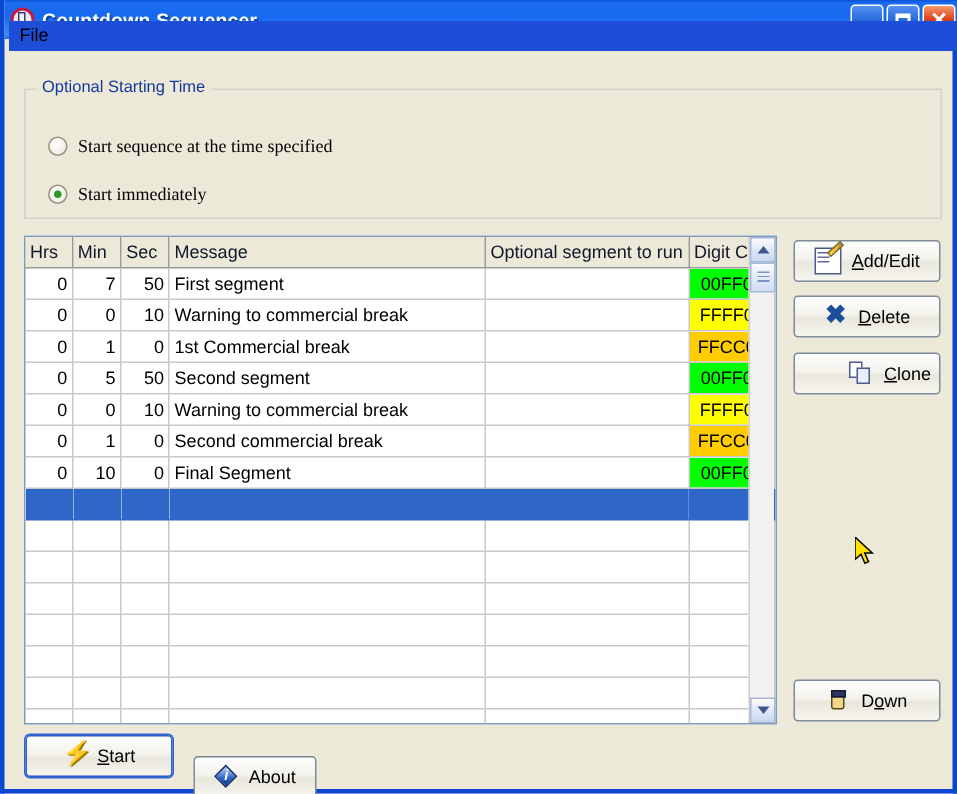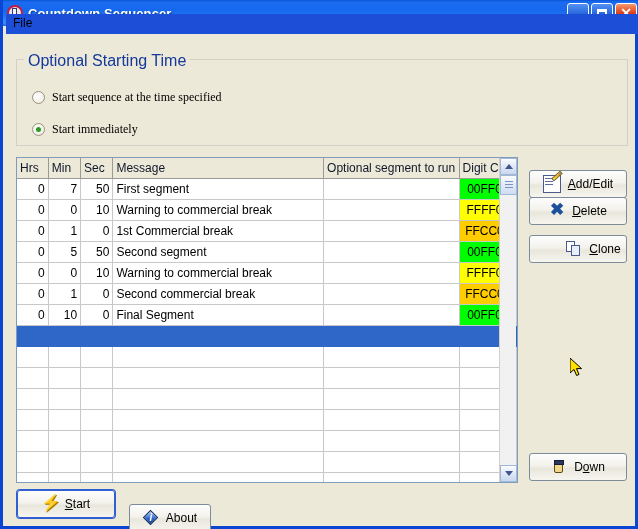--- a/index.html
+++ b/index.html
@@ -63,21 +63,21 @@
   }
   .menu-item{padding:2px 7px;color:#000;font-size:12px;}
   
   .groupbox{
     position:absolute;left:13px;top:59px;width:612px;height:87px;
     border:1px solid #d4d0c8;
     box-sizing:border-box;
   }
   .gb-legend{
     position:absolute;left:21px;top:52px;
-    background:#ece9d8;padding:0 4px;color:#15389c;font-size:16px;
+    background:#ece9d8;padding:0 4px;color:#15389c;font-size:11px;
   }
   .radio-row{position:absolute;display:flex;align-items:center;font-family:Liberation Serif, serif;}
   .radio{
     width:13px;height:13px;border-radius:50%;
     background:radial-gradient(circle at 40% 35%,#fff 0%,#f3f1ea 60%,#e6e3d8 100%);
     border:1px solid #9a937f;
     box-sizing:border-box;position:relative;flex:none;
   }
   .radio.checked:after{
     content:"";position:absolute;left:3px;top:3px;width:5px;height:5px;
@@ -353,21 +353,21 @@
   <div class="vscroll">
     <div class="sb-arrow up">
         <i></i>
       </div>
     <div class="sb-thumb"></div>
     <div class="sb-arrow down">
         <i></i>
       </div>
   </div>
 
-  <div class="btn" style="left:526px;top:170px;width:98px;height:28px;">
+  <div class="btn" style="left:526px;top:160px;width:98px;height:28px;">
     <span class="bico ico-edit"></span>
     <span><u>A</u>dd/Edit</span>
   </div>
   <div class="btn" style="left:526px;top:197px;width:98px;height:28px;">
     <span class="bico ico-x">✖</span>
     <span><u>D</u>elete</span>
   </div>
   <div class="btn" style="left:526px;top:235px;width:98px;height:28px;padding-left:31px;">
     <span class="bico ico-clone"></span>
     <span><u>C</u>lone</span>

